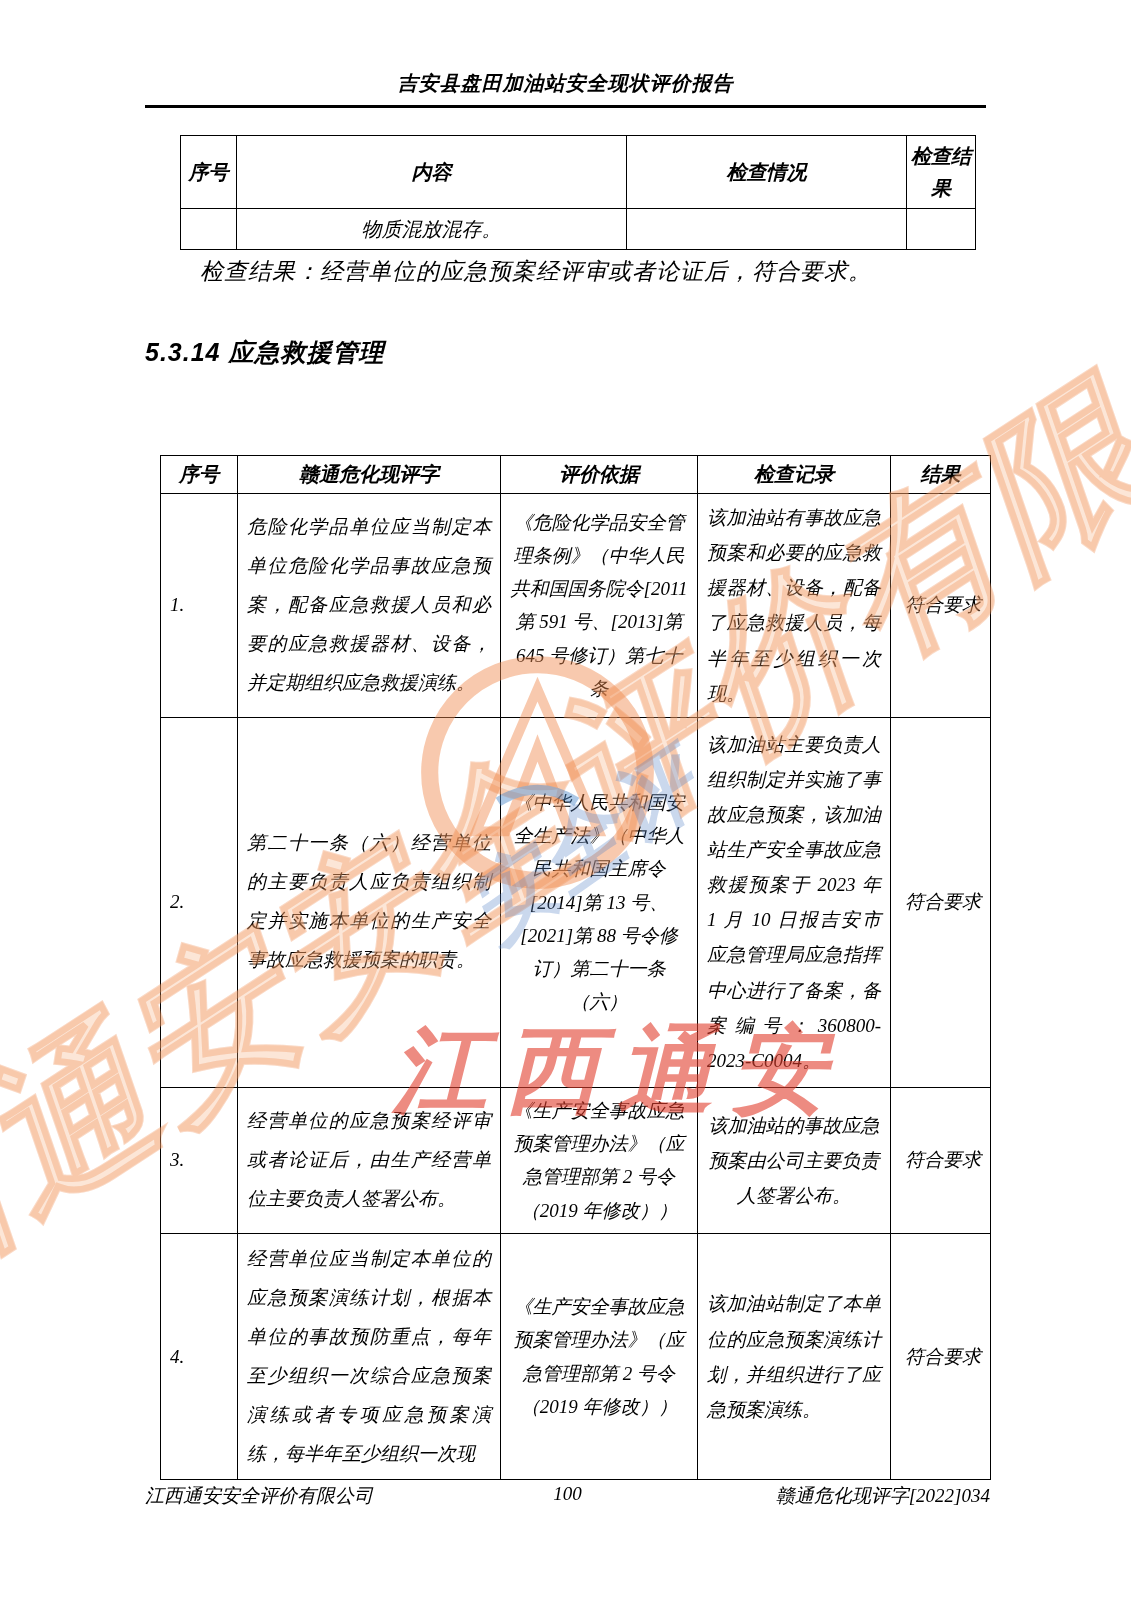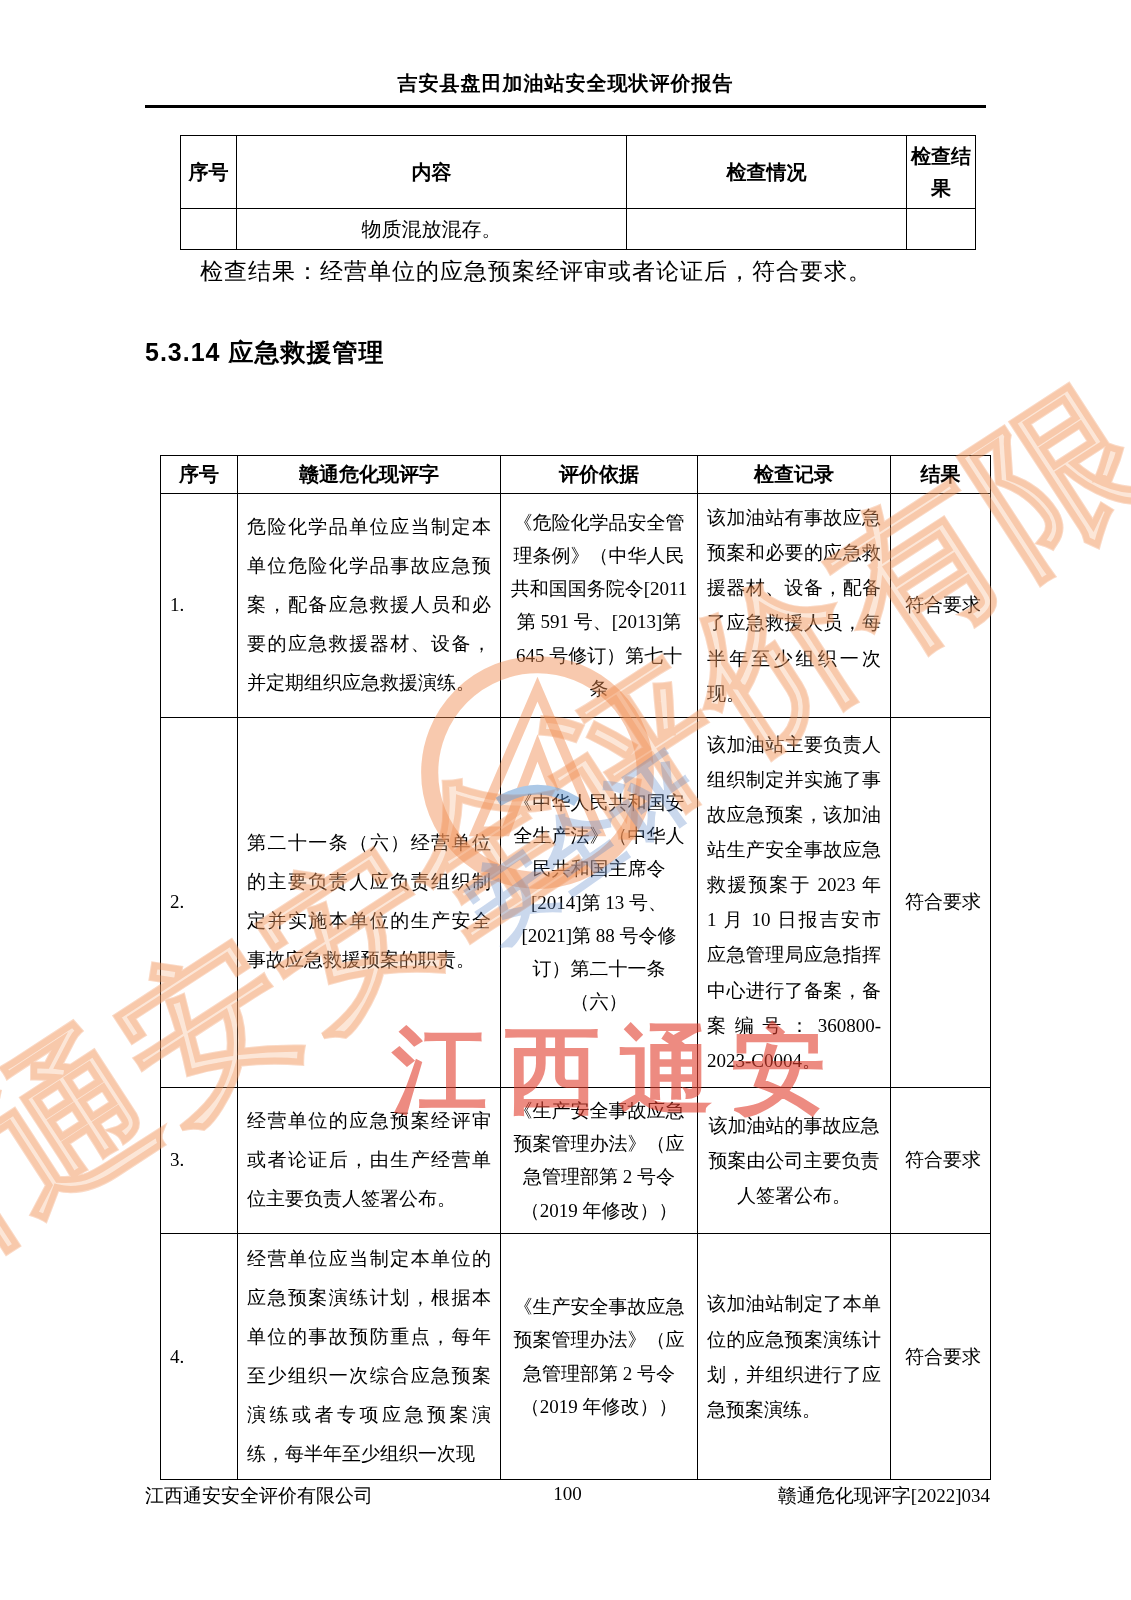--- a/index.html
+++ b/index.html
@@ -5,20 +5,21 @@
   * { margin:0; padding:0; box-sizing:border-box; }
   html,body { background:#ffffff; }
   .page {
     position:relative;
     width:1131px; height:1600px;
     margin:0 auto;
     background:#ffffff;
     font-family:"Liberation Serif", serif;
     color:#000;
     overflow:hidden;
+    font-style:italic;
   }
   .content-layer { position:absolute; inset:0; z-index:1; }
 
   
   .doc-header {
     position:absolute; left:145px; top:70px; width:841px;
     text-align:center;
     border-bottom:3px solid #000;
     padding-bottom:8px;
   }

